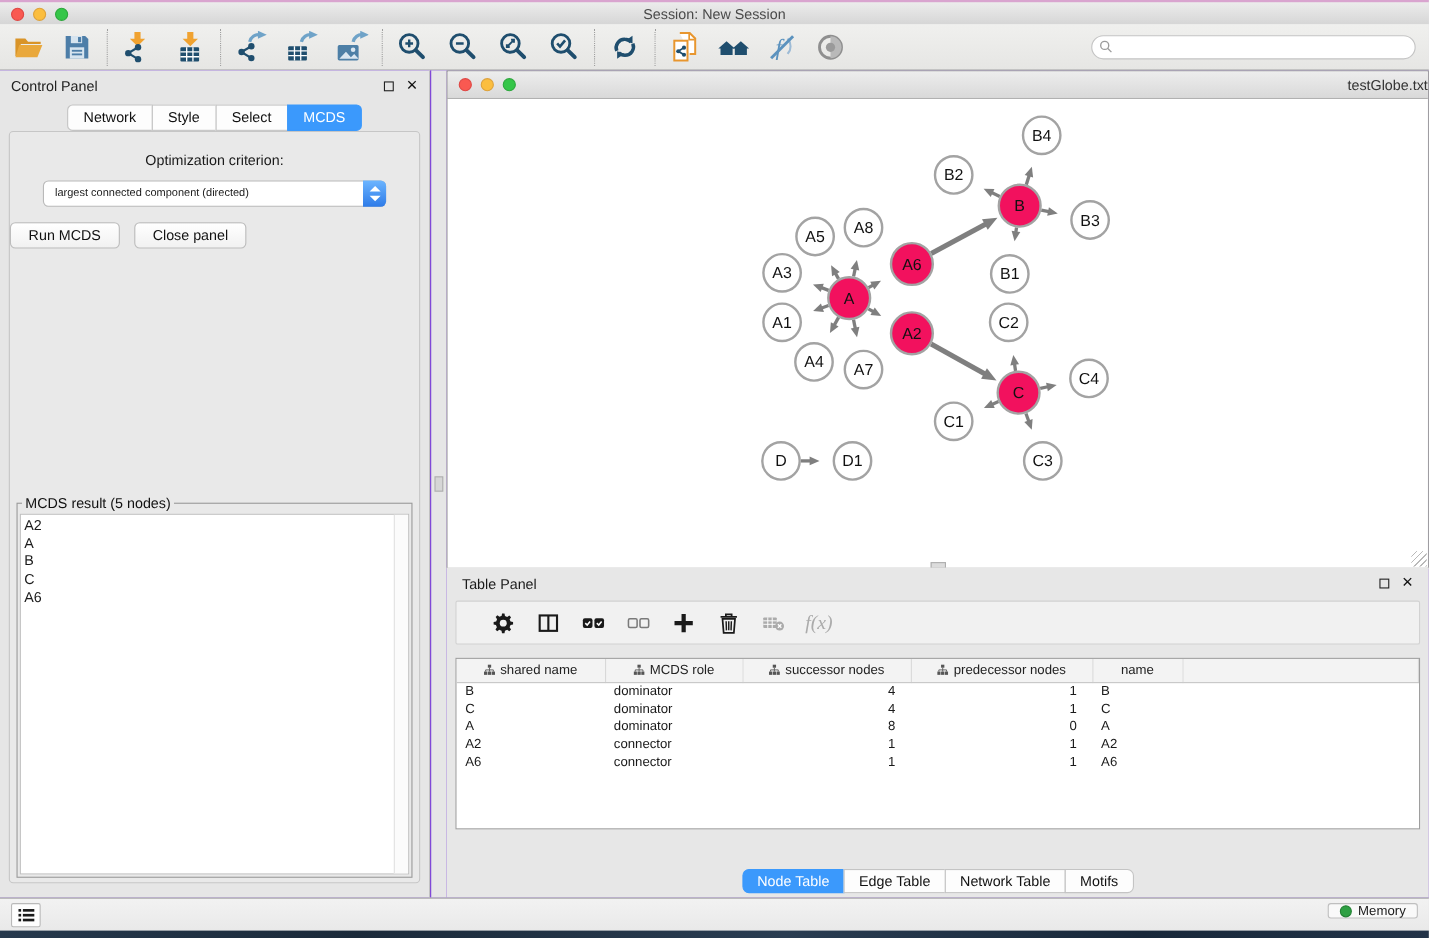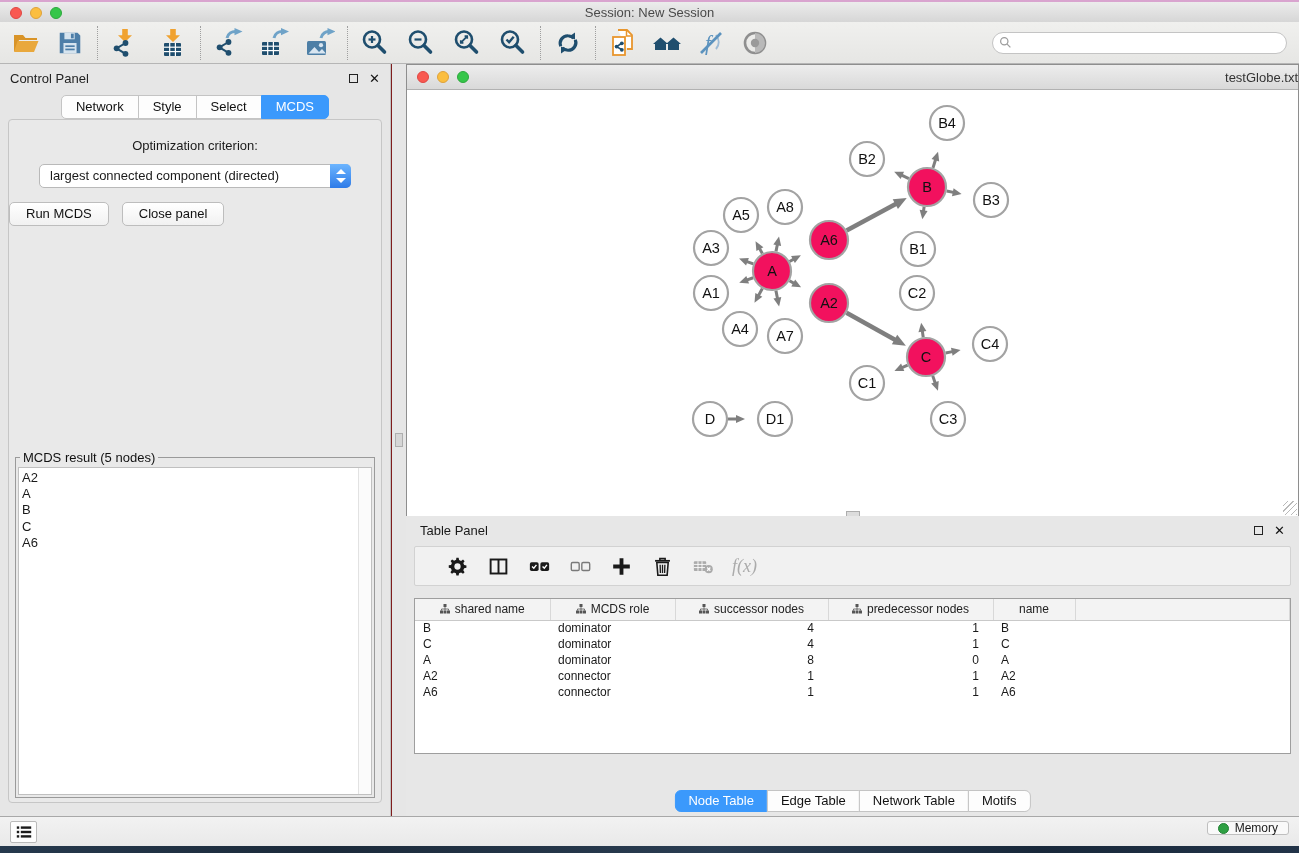--- a/index.html
+++ b/index.html
@@ -24,42 +24,42 @@
     display:flex; align-items:center; padding-left:10px; }
   .tbtn { width:32px; height:32px; display:flex; align-items:center; justify-content:center; }
   .tgroup { display:flex; align-items:center; gap:12px; }
   .tsep { border-left:1px dotted #9F9F9F; height:34px; margin:0 11px; }
   .search-wrap { margin-left:auto; margin-right:12px; position:relative; width:295px; height:22px; }
   .search-input { width:100%; height:22px; border:1px solid #C4C4C4; border-radius:11px;
     background:#FFF; padding-left:24px; font-size:12px; outline:none; font-family:inherit; }
   .search-mag { position:absolute; left:7px; top:4px; }
 
   
-  .main { position:absolute; top:64px; left:0; right:0; height:752px; background:#7f1d1d; }
+  .main { position:absolute; top:64px; left:0; right:0; height:752px; background:#6d28d9; }
 
   
   .control-panel { position:absolute; left:0; top:0; width:391px; height:100%;
     background:#E6E6E6; border-right:1px solid #C2C2C2; }
   .panel-header { height:28px; display:flex; align-items:center; padding:0 10px; }
   .panel-header .ph-title { font-size:13px; color:#222; }
   .ph-icons { margin-left:auto; display:flex; align-items:center; gap:11px; }
   .float-box { width:9px; height:9px; border:1.5px solid #222; display:inline-block; }
   .close-x::before { content:"✕"; font-size:13px; font-weight:bold; color:#111; }
   .seg-tabs { display:flex; justify-content:center; margin-top:3px; }
   .seg-tab { background:#FDFDFD; border:1px solid #C4C4C4; margin-left:-1px;
     padding:3px 14px 4px; font-size:13px; color:#111; white-space:nowrap; }
   .seg-tab:first-child { border-radius:5px 0 0 5px; margin-left:0; }
   .seg-tab:last-child { border-radius:0 5px 5px 0; }
   .seg-tab.active { background:#3B99FC; border-color:#3B99FC; color:#FFF; }
   .cp-body { position:absolute; left:8px; right:8px; top:55px; bottom:13px;
     background:#E9E9E9; border:1px solid #C6C6C6; border-radius:4px; }
   .opt-label { text-align:center; margin-top:18px; font-size:13px; }
   .combo { position:relative; width:312px; height:24px; margin:11px auto 0;
     background:#FFF; border:1px solid #B9B9B9; border-radius:5px; }
-  .combo .combo-text { line-height:22px; padding-left:10px; font-size:13px;
+  .combo .combo-text { line-height:22px; padding-left:10px; font-size:10px;
     white-space:nowrap; overflow:hidden; }
   .combo .stepper { position:absolute; right:-1px; top:-1px; width:21px; height:24px;
     background:linear-gradient(#6CB5FF,#2E7BE8); border-radius:0 5px 5px 0; }
   .stepper::before { content:""; position:absolute; left:5.5px; top:5px; border:5px solid transparent;
     border-bottom:5px solid #FFF; border-top:none; }
   .stepper::after { content:""; position:absolute; left:5.5px; bottom:5px; border:5px solid transparent;
     border-top:5px solid #FFF; border-bottom:none; }
   .cp-buttons { display:flex; gap:13px; margin-top:14px; }
   .btn { background:linear-gradient(#FFFFFF,#F1F1F1); border:1px solid #BDBDBD; border-radius:5px;
     padding:3px 16px 4px; font-size:13px; font-family:inherit; color:#111; }

